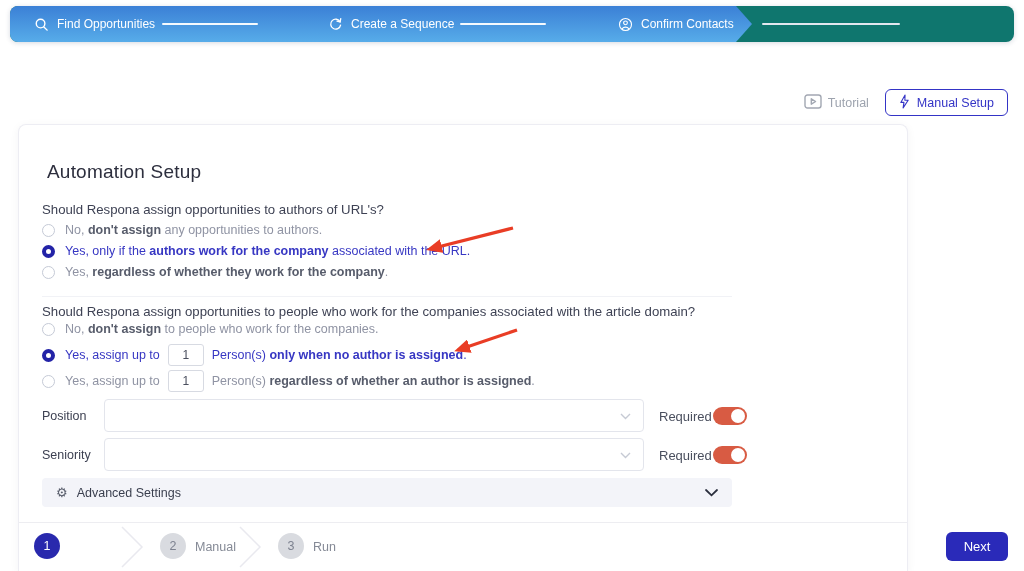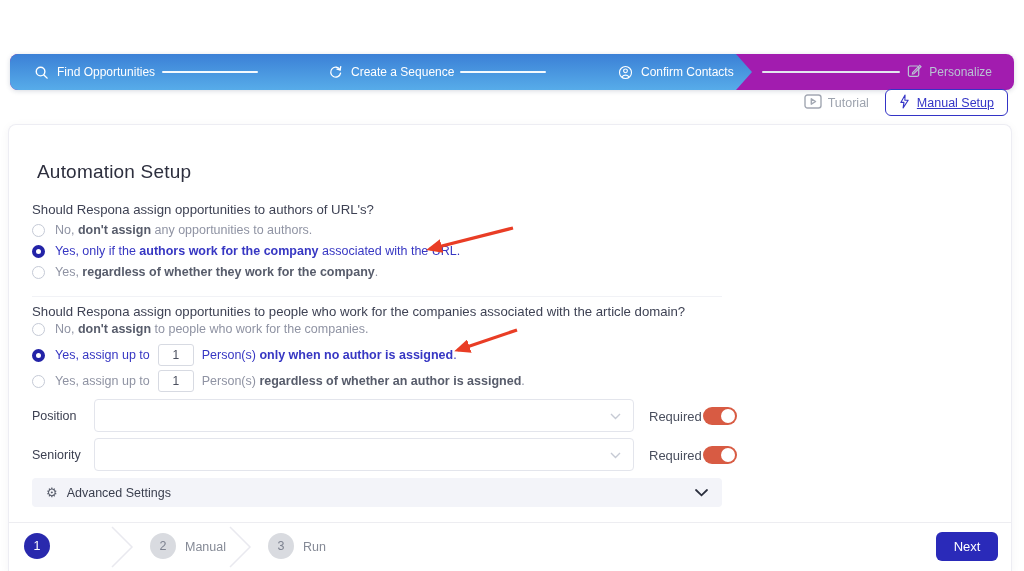--- a/index.html
+++ b/index.html
@@ -1,42 +1,42 @@
 <!DOCTYPE html>
 <html><head>
 <meta charset="utf-8">
 <style>
   * { box-sizing: border-box; margin: 0; padding: 0; }
   html,body { width:1024px; height:571px; background:#fff; font-family:"Liberation Sans", sans-serif; }
   .page { position:relative; width:1024px; height:571px; overflow:hidden; background:#fff; }
 
   
-  .top-bar { position:absolute; left:10px; top:6px; width:1004px; height:36px; background:#a21caf;
-             border-radius:8px; box-shadow:0 1px 5px rgba(25,45,85,.18);margin-top:48px; }
+  .top-bar { position:absolute; left:10px; top:6px; width:1004px; height:36px; background:#0f766e;
+             border-radius:8px; box-shadow:0 1px 5px rgba(25,45,85,.18); }
   .blue-region { position:absolute; left:0; top:0; bottom:0; width:742px;
                  background:linear-gradient(180deg,#3b80d6 0%,#57ace9 100%);
                  clip-path:polygon(0 0, calc(100% - 16px) 0, 100% 50%, calc(100% - 16px) 100%, 0 100%);
                  border-radius:8px 0 0 8px; }
   .tstep { position:absolute; top:0; height:36px; display:flex; align-items:center; gap:8px;
            color:#fff; font-size:12px; white-space:nowrap; }
   .tstep svg { display:block; }
   .conn { position:absolute; top:17px; height:2px; background:#fff; border-radius:2px; opacity:.95; }
   .gray-conn { position:absolute; top:17px; height:2px; background:#e3e7ee; border-radius:2px; }
   .personalize { position:absolute; right:22px; top:0; height:36px; display:flex; align-items:center;
                  gap:7px; color:#b9c3d3; font-size:12px; }
 
   
   .header-actions { position:absolute; top:89px; right:16px; display:flex; align-items:center; gap:16px; }
   .tutorial { display:flex; align-items:center; gap:6px; color:#9da3ae; font-size:12.5px; cursor:pointer; }
   .manual-btn { display:flex; align-items:center; gap:7px; height:27px; padding:0 13px;
                 border:1px solid #3434c6; border-radius:6px; background:#fff; color:#3434c6;
-                font-size:12.5px; font-weight:500; cursor:pointer;text-decoration:underline; }
+                font-size:12.5px; font-weight:500; cursor:pointer; }
 
   
-  .card { position:absolute; left:8px; top:124px; width:1004px; height:447px; background:#fff;
+  .card { position:absolute; left:18px; top:124px; width:890px; height:447px; background:#fff;
           border:1px solid #ededf3; border-bottom:none; border-radius:8px 8px 0 0;
           box-shadow:0 2px 10px rgba(30,30,60,.05); }
   .card-title { position:absolute; left:28px; top:36px; font-size:19px; font-weight:500;
                 color:#2d2f3e; letter-spacing:.2px; }
   .question { position:absolute; left:23px; font-size:13.2px; color:#3e4254; }
   .row { position:absolute; left:23px; display:flex; align-items:center; font-size:12.5px; }
   .radio { width:13px; height:13px; border-radius:50%; flex:0 0 13px; margin-right:10px; }
   .radio.off { border:1px solid #c5cad6; background:#fff; }
   .radio.on  { border:4px solid #2323a7; background:#fff; }
   .opt { color:#8f93a3; }
@@ -109,29 +109,20 @@
           <svg width="15" height="15" viewBox="0 0 16 16" fill="none" stroke="#fff" stroke-width="1.2">
               <circle cx="8" cy="8" r="6.4"></circle>
               <circle cx="8" cy="6.2" r="2"></circle>
               <path d="M4.3 12.6 a4.8 4.8 0 0 1 7.4 0"></path>
             </svg>
         </span>
         <span>Confirm Contacts</span>
       </div>
     </div>
     <div class="gray-conn" style="left:752px; width:138px;"></div>
-    <div class="personalize">
-      <span>
-        <svg width="15" height="15" viewBox="0 0 16 16" fill="none" stroke="#b9c3d3" stroke-width="1.3" stroke-linecap="round">
-            <rect x="1.5" y="3.2" width="11" height="11" rx="1.6"></rect>
-            <path d="M6 10.2 L13.6 2.6 L14.9 3.9 L7.3 11.5 L5.8 11.8 Z"></path>
-          </svg>
-      </span>
-      <span>Personalize</span>
-    </div>
   </div>
 
   <div class="header-actions">
     <div class="tutorial">
       <span>
         <svg width="18" height="15" viewBox="0 0 18 15" fill="none" stroke="#a2a7b2" stroke-width="1.4">
             <rect x="1" y="1" width="16" height="13" rx="2.5"></rect>
             <path d="M7.3 4.8 L11.6 7.5 L7.3 10.2 Z" stroke-linejoin="round"></path>
           </svg>
       </span>

